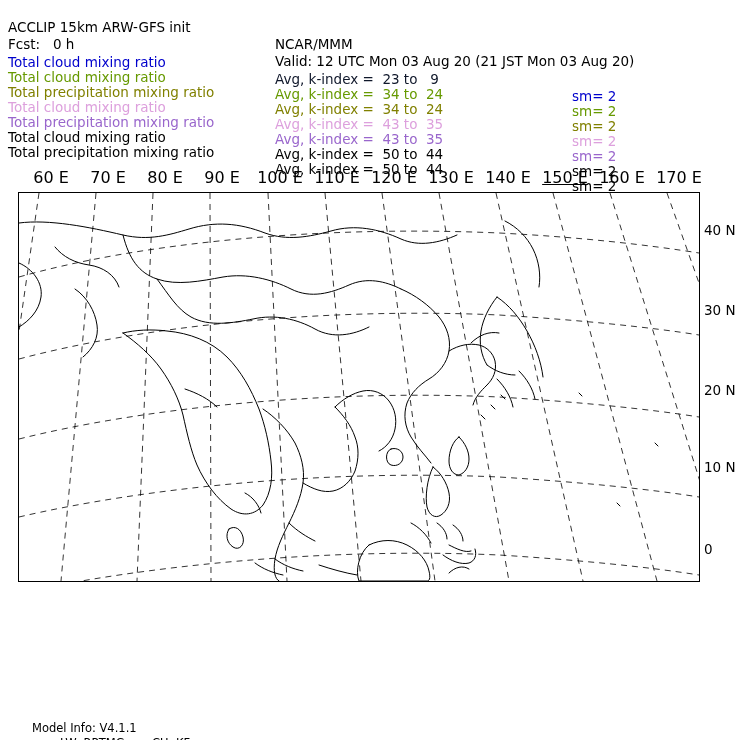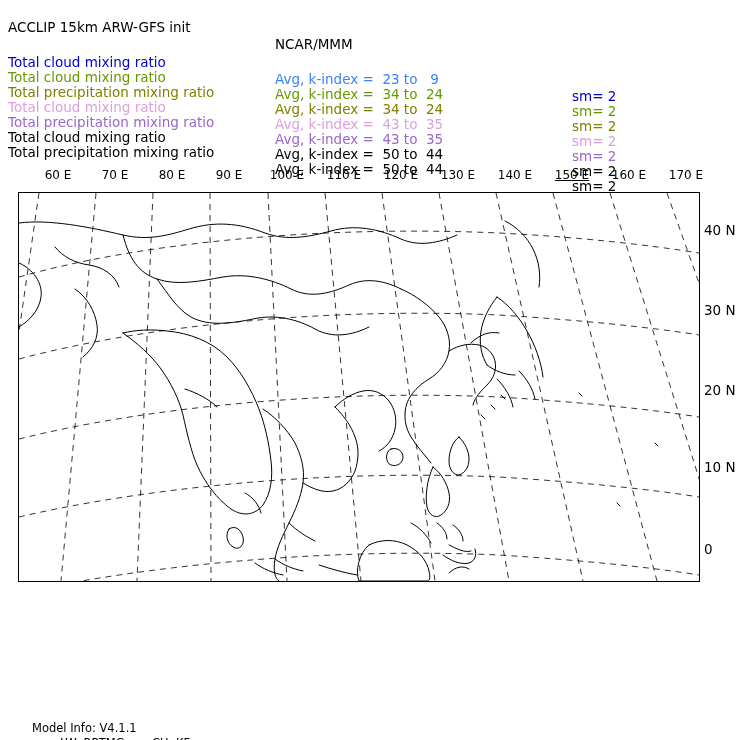--- a/index.html
+++ b/index.html
@@ -78,25 +78,25 @@
     overflow: hidden;
     background: #ffffff;
   }
   .map-svg {
     display: block;
   }
 
   
   .lon-labels {
     position: absolute;
-    left: 7px;
+    left: 0;
     top: 168px;
     width: 684px;
     height: 20px;
-    font-size: 12px;
+    font-size: 16px;
   }
   .lon-label {
     position: absolute;
     white-space: pre;
     transform: translateX(-50%);
   }
   .lat-labels {
     position: absolute;
     left: 704px;
     top: 192px;
@@ -132,24 +132,28 @@
 
 <div class="page">
 
   <div class="header">
 
     <div class="hdr-row" style="top:2px;">
       <span class="col-a">ACCLIP 15km ARW-GFS init</span>
       <span class="col-b">NCAR/MMM</span>
     </div>
 
+    <div class="hdr-row" style="top:19px;">
+      <span class="col-a">Fcst:   0 h</span>
+      <span class="col-b">Valid: 12 UTC Mon 03 Aug 20 (21 JST Mon 03 Aug 20)</span>
+    </div>
 
     <div class="hdr-row" style="top:37px;">
       <span class="col-a" style="color:#0000cc">Total cloud mixing ratio</span>
-      <span class="col-b" style="color:#3b82f6">Avg, k-index =  23 to   9</span>
+      <span class="col-b" style="color:#0f172a">Avg, k-index =  23 to   9</span>
       <span class="col-c2" style="color:#0000cc">sm= 2</span>
     </div>
 
     <div class="hdr-row" style="top:52px;">
       <span class="col-a" style="color:#669900">Total cloud mixing ratio</span>
       <span class="col-b" style="color:#669900">Avg, k-index =  34 to  24</span>
       <span class="col-c2" style="color:#669900">sm= 2</span>
     </div>
 
     <div class="hdr-row" style="top:67px;">

